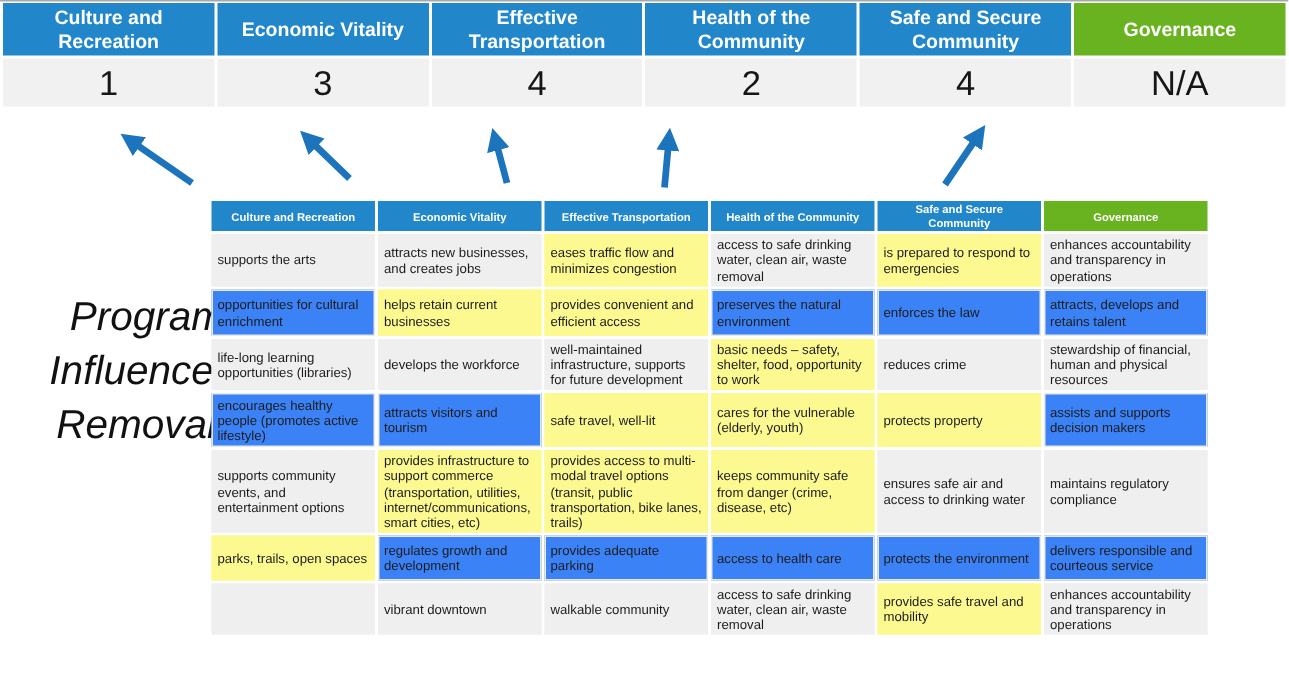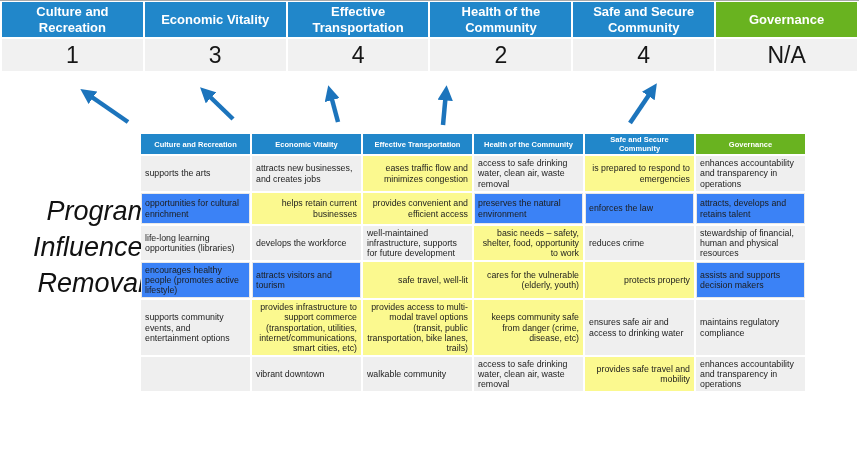--- a/index.html
+++ b/index.html
@@ -44,21 +44,21 @@
     color:#fff;font-weight:bold;font-size:7.5px;line-height:1.2;white-space:pre-line;
   }
   table.matrix th.blue{background:var(--header-blue);}
   table.matrix th.green{background:var(--header-green);}
   table.matrix td{
     padding:1px 3px;vertical-align:middle;text-align:left;
     font-size:8.8px;line-height:1.15;color:#1c1c1c;
     background:#3b82f6;border:1px solid #e8e8e8;
   }
   table.matrix tr.gray td{background:var(--row-gray);border-color:var(--row-gray);}
-  table.matrix td.hl{background:var(--highlight-yellow) !important;border-color:var(--highlight-yellow) !important;text-align:right;}
+  table.matrix td.hl{background:var(--highlight-yellow) !important;border-color:var(--highlight-yellow) !important;}
   table.matrix tbody tr:nth-child(1) td{height:31px}
   table.matrix tbody tr:nth-child(2) td{height:27px}
   table.matrix tbody tr:nth-child(3) td{height:29px}
   table.matrix tbody tr:nth-child(4) td{height:32px}
   table.matrix tbody tr:nth-child(5) td{height:49px}
   table.matrix tbody tr:nth-child(6) td{height:26px}
   table.matrix tbody tr:nth-child(7) td{height:29px}
   table.matrix tbody tr:nth-child(8) td{height:31px}
 </style>
 </head>
@@ -154,20 +154,28 @@
         <td>assists and supports decision makers</td>
       </tr>
       <tr class="gray">
         <td>supports community events, and entertainment options</td>
         <td class="hl">provides infrastructure to support commerce (transportation, utilities, internet/communications, smart cities, etc)</td>
         <td class="hl">provides access to multi-modal travel options (transit, public transportation, bike lanes, trails)</td>
         <td class="hl">keeps community safe from danger (crime, disease, etc)</td>
         <td>ensures safe air and access to drinking water</td>
         <td>maintains regulatory compliance</td>
       </tr>
+      <tr class="white">
+        <td class="hl">parks, trails, open spaces</td>
+        <td>regulates growth and development</td>
+        <td>provides adequate parking</td>
+        <td>access to health care</td>
+        <td>protects the environment</td>
+        <td>delivers responsible and courteous service</td>
+      </tr>
       <tr class="gray">
         <td></td>
         <td>vibrant downtown</td>
         <td>walkable community</td>
         <td>access to safe drinking water, clean air, waste removal</td>
         <td class="hl">provides safe travel and mobility</td>
         <td>enhances accountability and transparency in operations</td>
       </tr>
     </tbody>
 </table>

